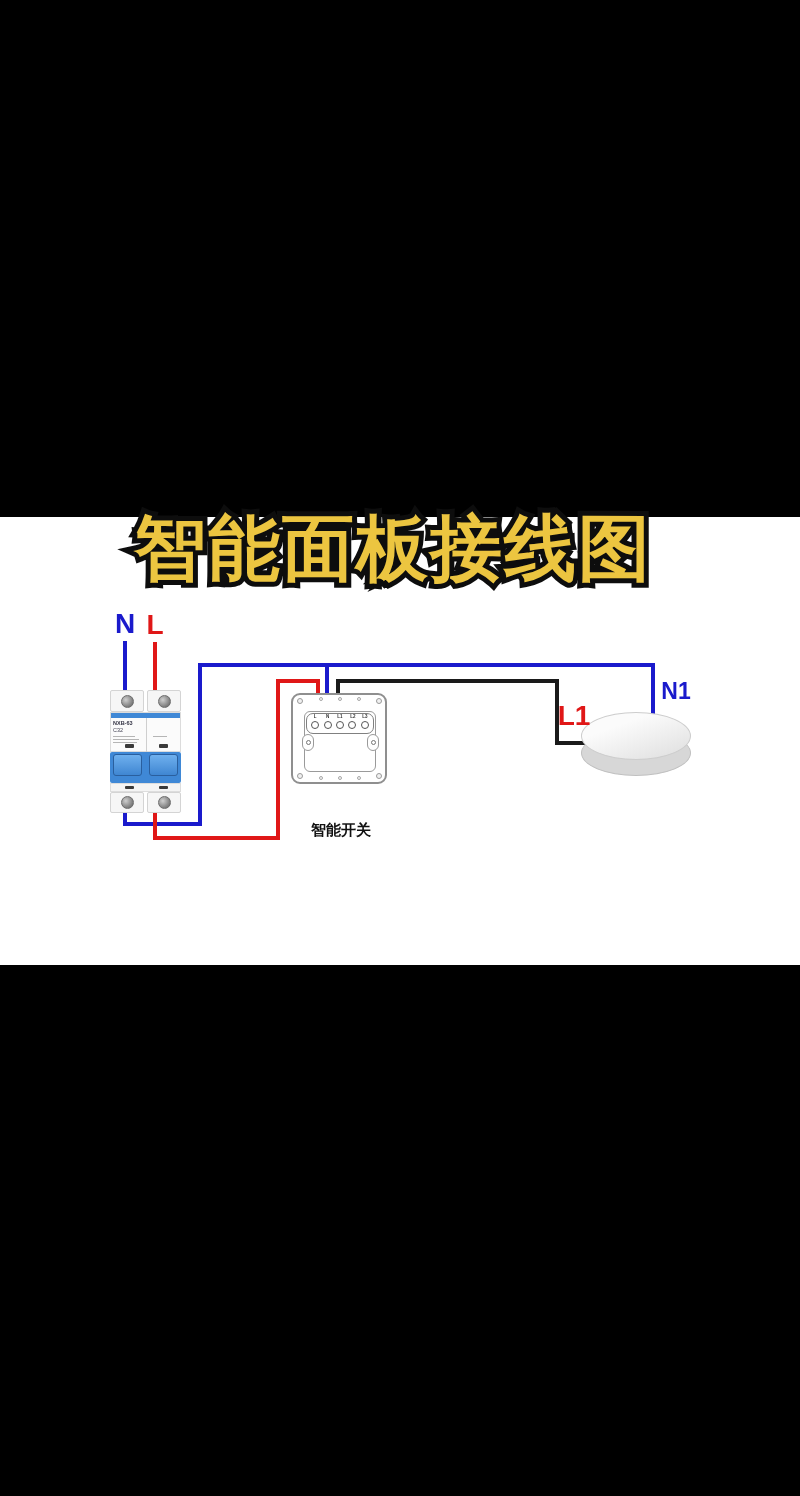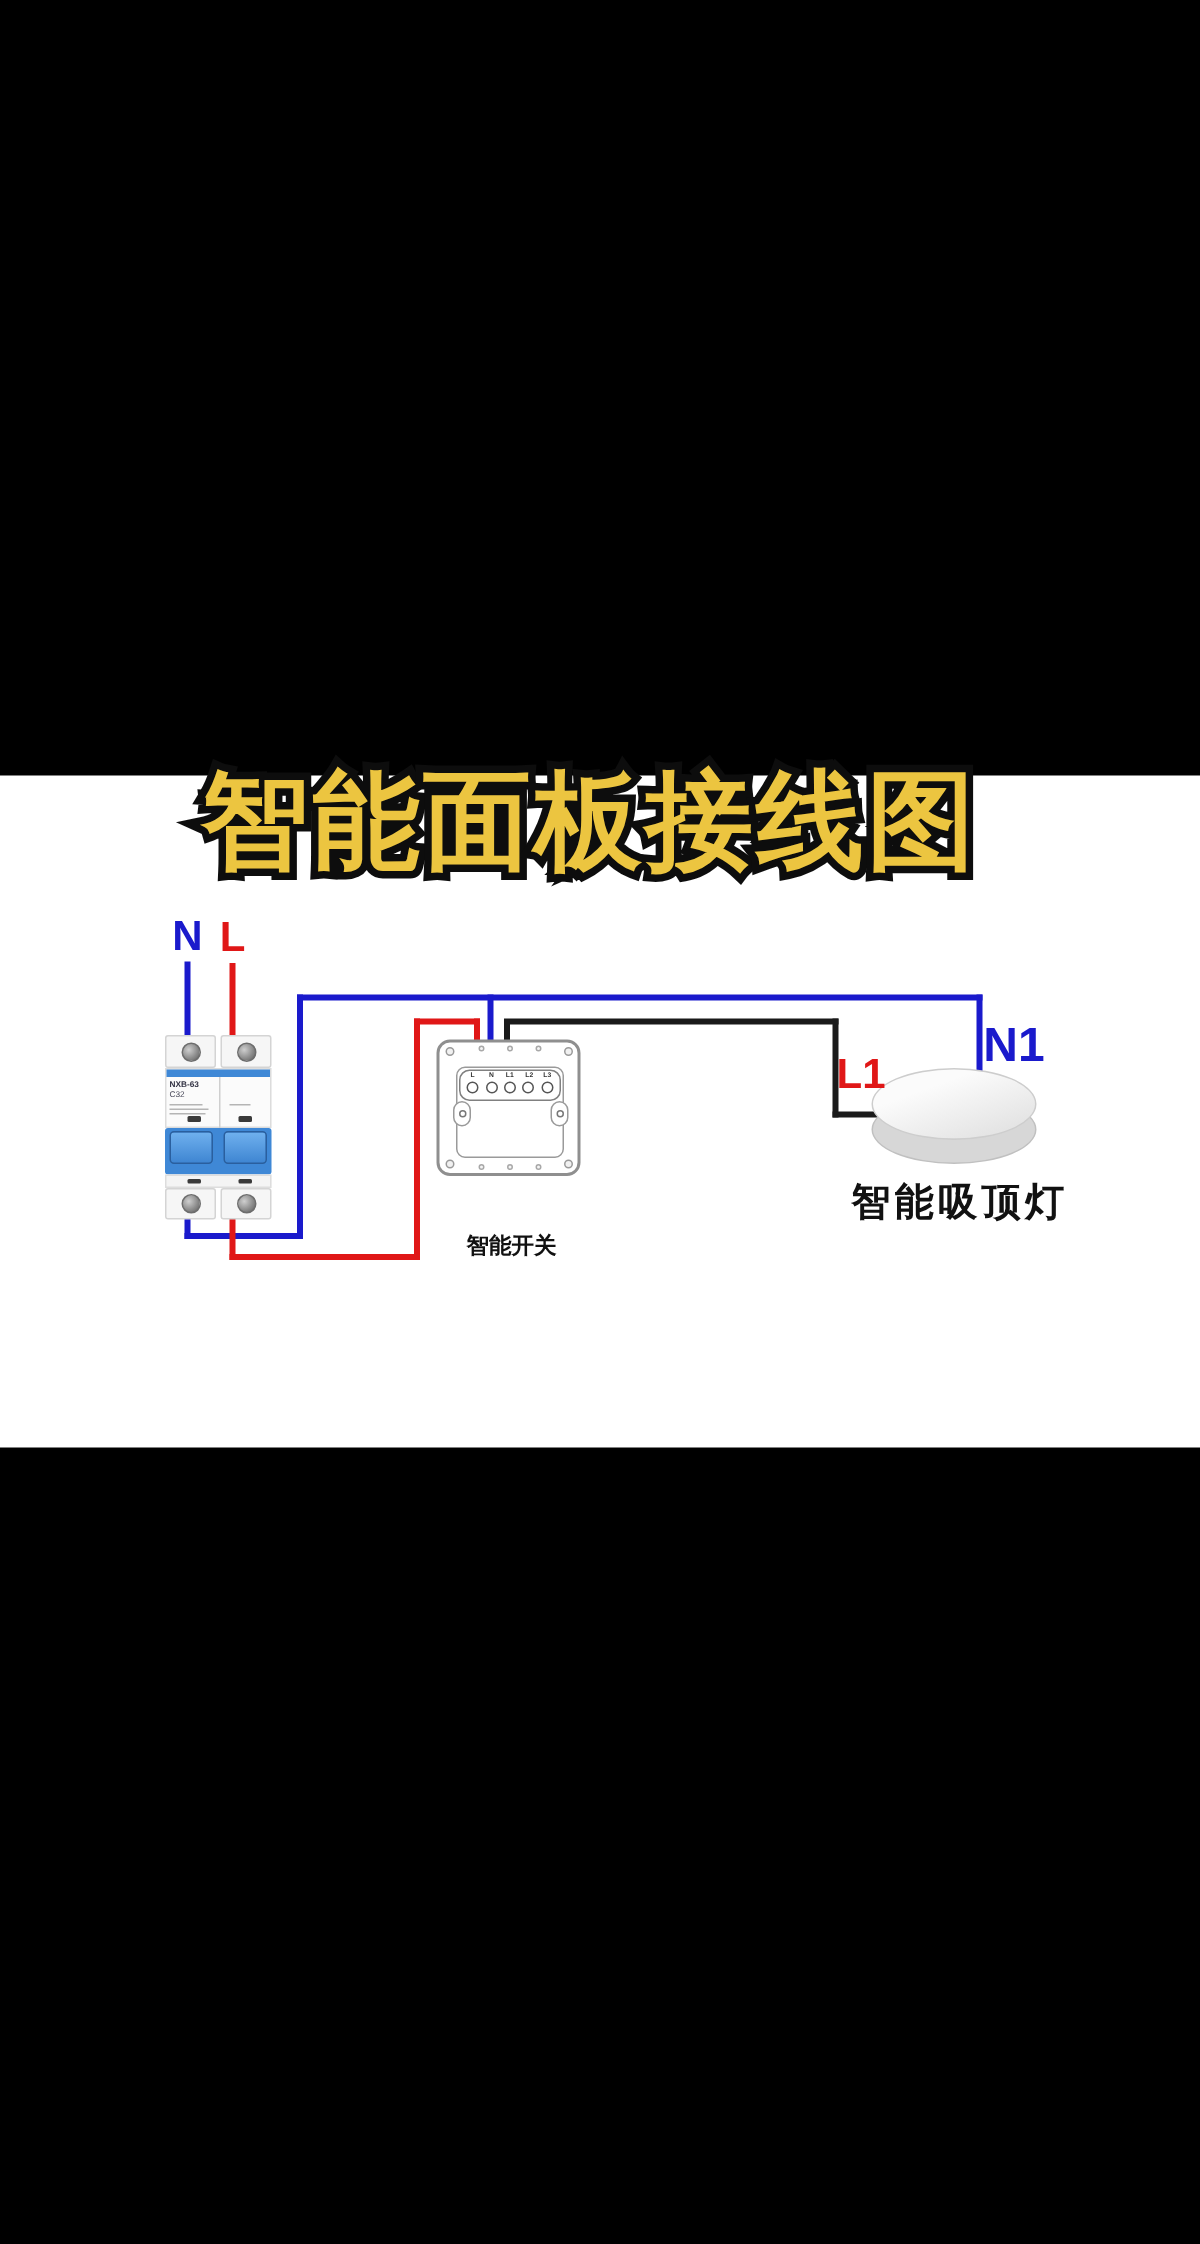--- a/index.html
+++ b/index.html
@@ -180,17 +180,16 @@
   </div>
 
   <div class="lamp">
     <div class="lamp-bottom"></div>
     <div class="lamp-top"></div>
   </div>
 
   <div class="lbl blue" style="left:110px;top:608px;width:30px;font-size:28px;">N</div>
   <div class="lbl red" style="left:142px;top:609px;width:26px;font-size:28px;">L</div>
   <div class="lbl red" style="left:556px;top:700px;width:36px;font-size:28px;">L1</div>
-  <div class="lbl blue" style="left:654px;top:678px;width:44px;font-size:32px;">N1</div>
+  <div class="lbl blue" style="left:654px;top:678px;width:44px;font-size:23px;">N1</div>
   <div class="lbl" style="left:291px;top:821px;width:100px;font-size:15px;color:#111;">智能开关</div>
-  <div class="lbl" style="left:552px;top:784px;width:176px;font-size:26px;color:#111;letter-spacing:3px;">智能吸顶灯</div>
 
 </div>
 
 </body></html>

